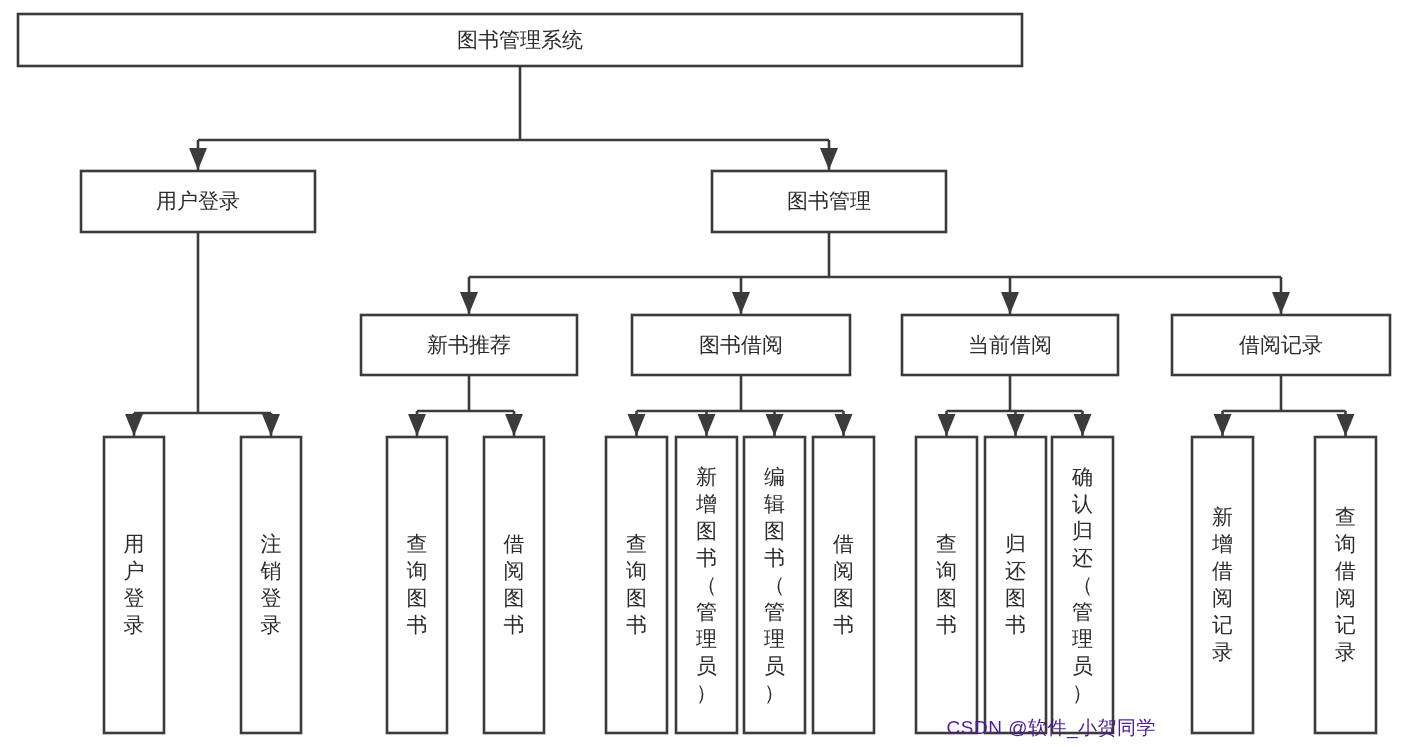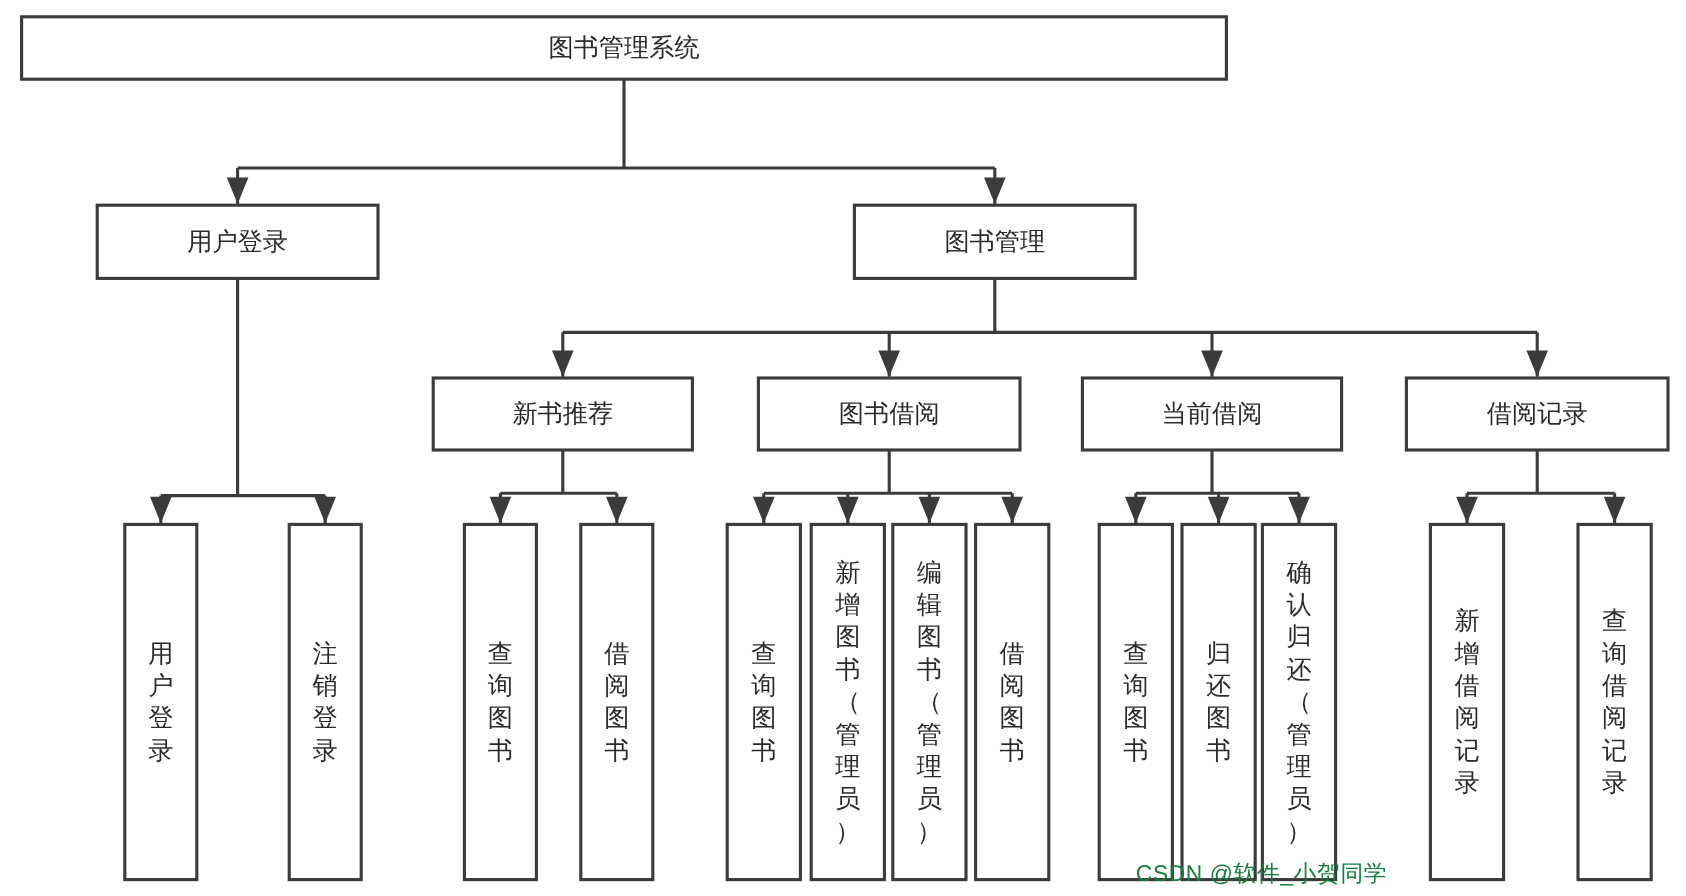--- a/index.html
+++ b/index.html
@@ -53,21 +53,21 @@
     font-size: 21px;
     fill: #2b2b2b;
     text-anchor: middle;
   }
   .watermark {
     position: absolute;
     right: 8px;
     bottom: 6px;
     font-family: "Liberation Sans", "DejaVu Sans", sans-serif;
     font-size: 19px;
-    color: #15803d;
+    color: #4c1d95;
     letter-spacing: 0.5px;
     white-space: nowrap;
     user-select: none;
   }
 </style>
 </head>
 <body>
 
 <div id="diagram-root">
   <svg id="tree-svg" viewBox="0 0 1405 747">

